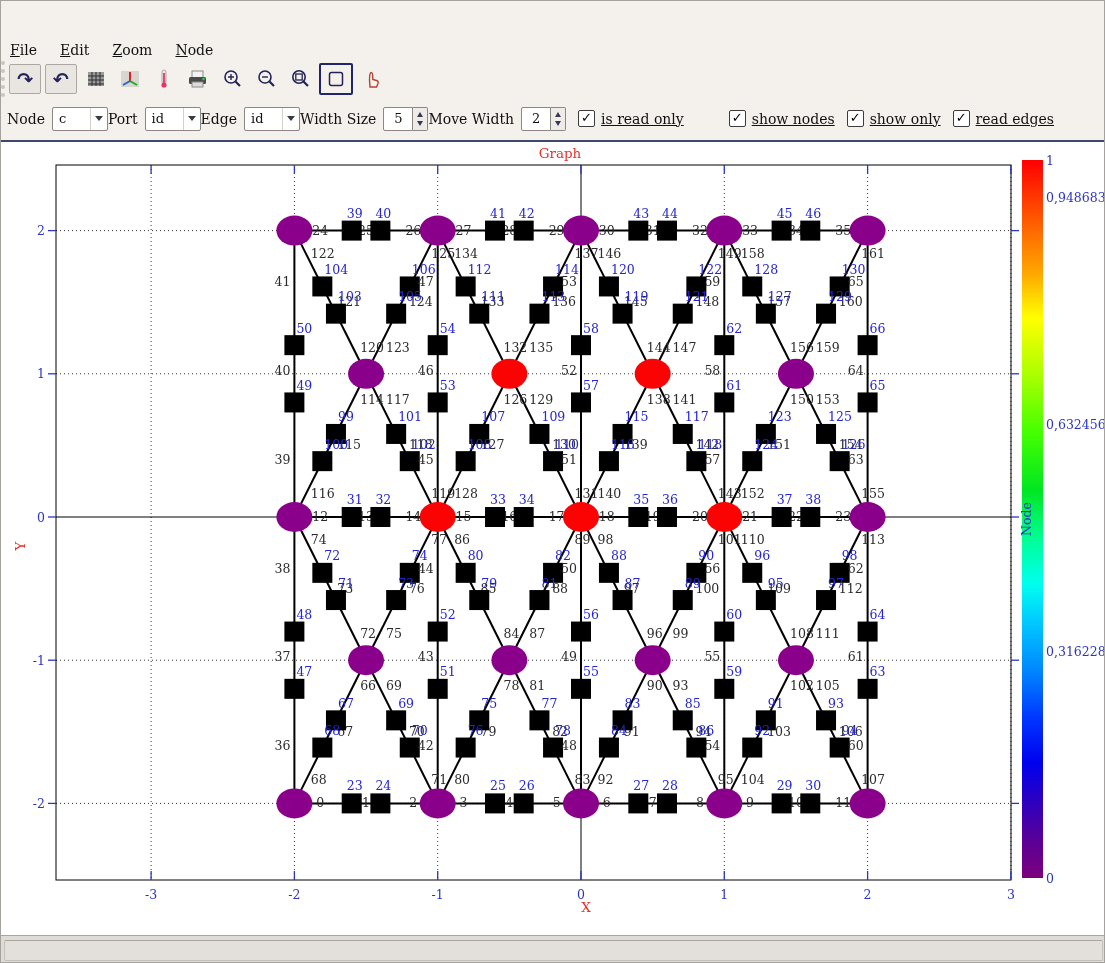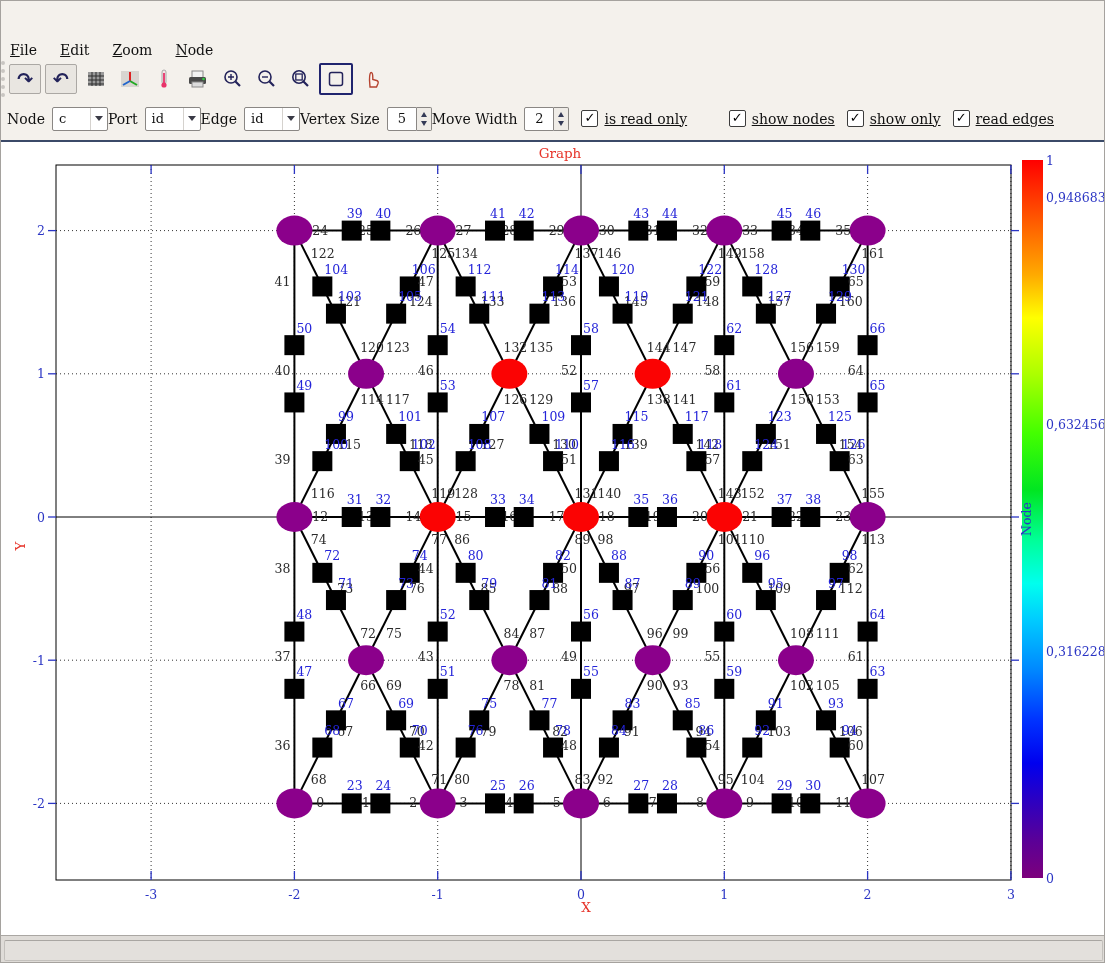--- a/index.html
+++ b/index.html
@@ -153,21 +153,21 @@
           <span class="tri-down"></span>
         </span>
     </div>
     <span class="clabel">Edge</span>
     <div class="combo">
       <span class="cval">id</span>
       <span class="carr">
           <span class="tri-down"></span>
         </span>
     </div>
-    <span class="clabel">Vertex Size</span>
+    <span class="clabel">Width Size</span>
     <div class="spinwrap">
       <span class="spinval">5</span>
       <span class="spinarrows">
           <span class="tri-up-s"></span>
           <span class="tri-down-s"></span>
         </span>
     </div>
     <span class="clabel">Move Width</span>
     <div class="spinwrap">
       <span class="spinval">2</span>

